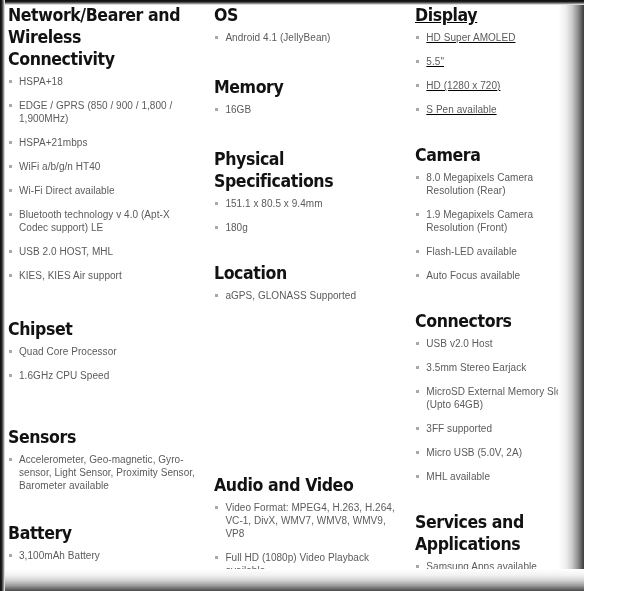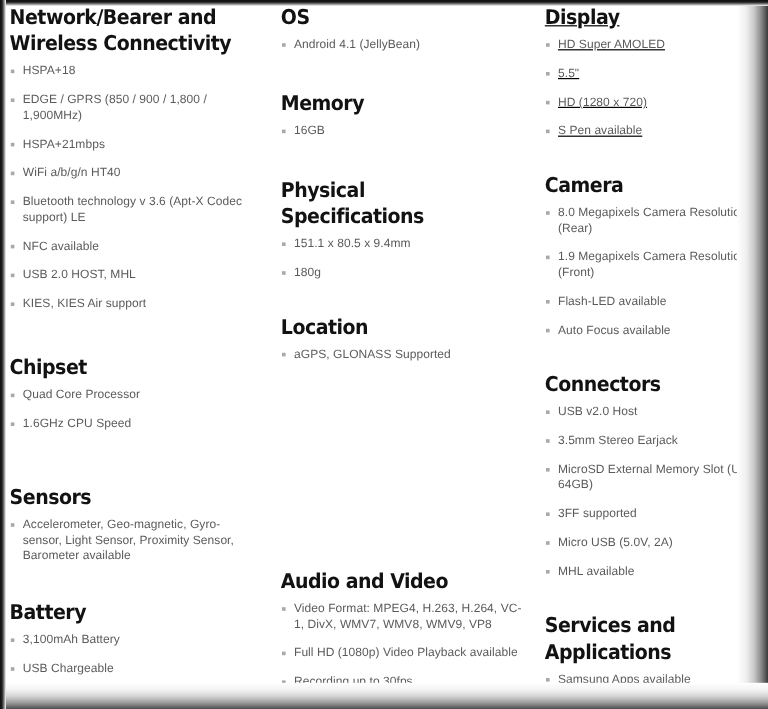--- a/index.html
+++ b/index.html
@@ -5,21 +5,21 @@
   html, body {
     margin: 0;
     padding: 0;
     background: #ffffff;
   }
   body {
     font-family: "Liberation Sans", sans-serif;
   }
   #spec-sheet {
     position: relative;
-    width: 640px;
+    width: 584px;
     height: 591px;
     background: #ffffff;
     overflow: hidden;
     box-sizing: border-box;
   }
   
   #edge-top {
     position: absolute;
     left: 0; top: 0; right: 0;
     height: 5px;
@@ -130,25 +130,25 @@
             <li>
               <span class="bullet"></span>
               <span class="txt">HSPA+21mbps</span>
             </li>
             <li>
               <span class="bullet"></span>
               <span class="txt">WiFi a/b/g/n HT40</span>
             </li>
             <li>
               <span class="bullet"></span>
-              <span class="txt">Bluetooth technology v 3.6 (Apt-X Codec support) LE</span>
-            </li>
-            <li>
-              <span class="bullet"></span>
-              <span class="txt">NFC available</span>
+              <span class="txt">Wi-Fi Direct available</span>
+            </li>
+            <li>
+              <span class="bullet"></span>
+              <span class="txt">Bluetooth technology v 4.0 (Apt-X Codec support) LE</span>
             </li>
             <li>
               <span class="bullet"></span>
               <span class="txt">USB 2.0 HOST, MHL</span>
             </li>
             <li>
               <span class="bullet"></span>
               <span class="txt">KIES, KIES Air support</span>
             </li>
           </ul>

